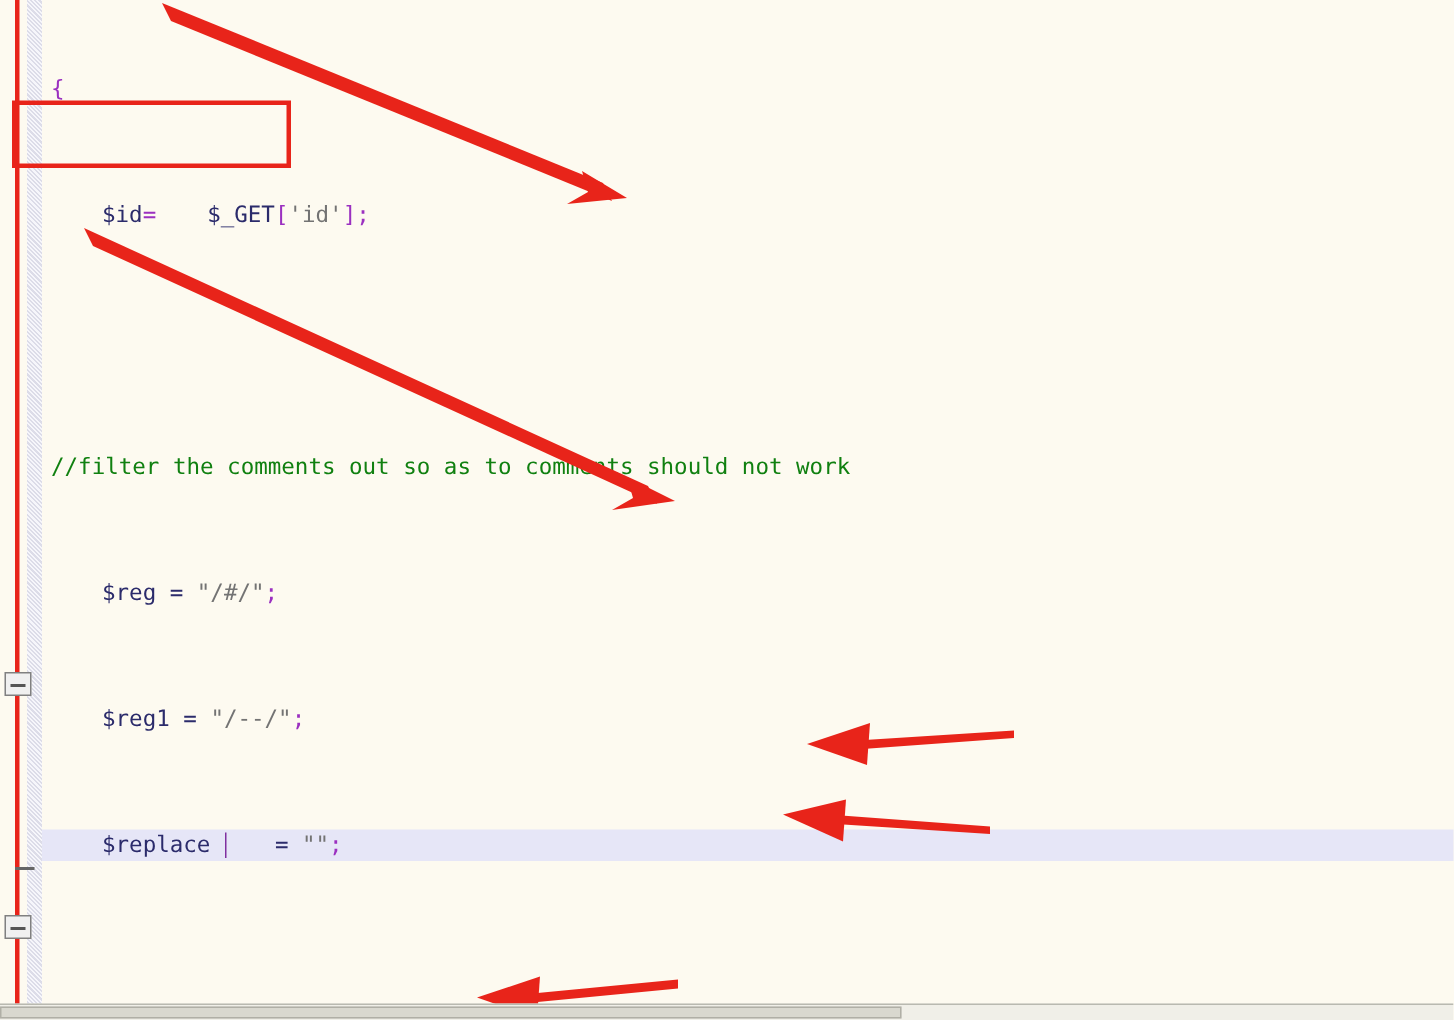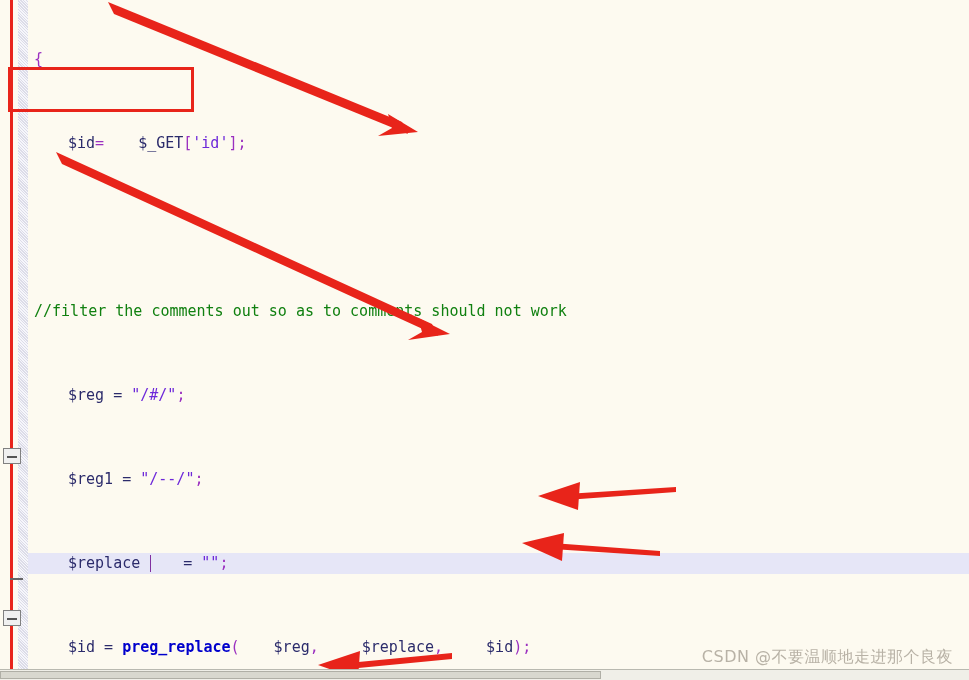--- a/index.html
+++ b/index.html
@@ -82,21 +82,21 @@
   .caret {
     position: absolute;
     width: 1px; height: 17px;
     background: #8030a0;
     top: 2px;
   }
 
   
   .v  { color: #2b2b6b; margin-left: 34px; }              
   .cm { color: #108010; }              
-  .st { color: #6d28d9; }              
+  .st { color: #737373; }              
   .fn { color: #0000cc; font-weight: bold; }  
   .pn { color: #9b30c0; }  
 
   
   .anno { position: absolute; pointer-events: none; }
   .redbox {
     position: absolute;
     border: 3px solid #e8241a;
     box-sizing: border-box;
   }
@@ -150,21 +150,20 @@
     <div class="line"> </div>
 
     <div class="line"><span class="cm">//filter the comments out so as to comments should not work</span></div>
 
     <div class="line"><span class="v">$reg = </span><span class="st">"/#/"</span><span class="pn">;</span></div>
 
     <div class="line"><span class="v">$reg1 = </span><span class="st">"/--/"</span><span class="pn">;</span></div>
 
     <div class="line cur"><span class="v">$replace </span><span class="caret" style="left:122px;"></span><span class="v">= </span><span class="st">""</span><span class="pn">;</span></div>
 
-    <div class="line"><span class="v">$id = </span><span class="fn">preg_replace</span><span class="pn">(</span><span class="v">$reg</span><span class="pn">, </span><span class="v">$replace</span><span class="pn">, </span><span class="v">$id</span><span class="pn">);</span></div>
 
     
 
     
 
     
 
     
 
     
@@ -233,19 +232,18 @@
       <polygon points="660,551 552,543 552,549 660,556" fill="#e8241a"></polygon>
       <polygon points="522,543 564,533 562,561" fill="#e8241a"></polygon>
     </g>
 
     <g>
       <polygon points="452,653 348,663 348,669 452,659" fill="#e8241a"></polygon>
       <polygon points="318,665 360,651 358,679" fill="#e8241a"></polygon>
     </g>
   </svg>
 
-  <div class="watermark">CSDN @不要温顺地走进那个良夜</div>
 
   <div class="hscroll">
     <div class="hscroll-thumb" id="hthumb" style="width: 62%;"></div>
   </div>
 
 </div>
 
 </body></html>

